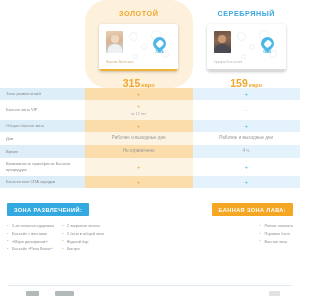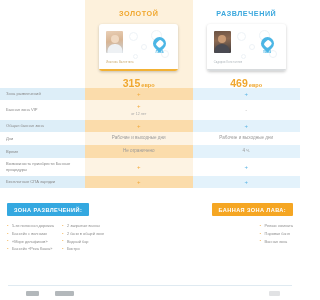--- a/index.html
+++ b/index.html
@@ -9,21 +9,21 @@
     background:#ffffff;
     color:#7a7a7a;
     overflow:hidden;
     position:relative;
   }
 
   
   .plans { display:flex; width:100%; height:88px; }
   .plan-spacer { width:85px; flex:none; }
   .plan-col { flex:1 1 0; position:relative; padding-top:9px; text-align:center; }
-  .plan-col.gold { background:#fdf1dc; }
+  .plan-col.gold { background:#fdf1dc;border-radius:22px; }
   .plan-col.silver { background:#ffffff; }
 
   .plan-title {
     font-size:7.2px;
     font-weight:bold;
     letter-spacing:.55px;
   }
   .plan-col.gold .plan-title { color:#f0a72e; }
   .plan-col.silver .plan-title { color:#3aa7dd; }
 
@@ -215,40 +215,40 @@
           <span class="logo-text">ЛАВА</span>
         </div>
       </div>
     </div>
     <div class="plan-price">
       <span>315</span><span class="cur">евро</span>
     </div>
   </div>
 
   <div class="plan-col silver">
-    <div class="plan-title">РАЗВЛЕЧЕНИЙ</div>
+    <div class="plan-title">СЕРЕБРЯНЫЙ</div>
     <div class="card-wrap">
       <div class="card silver">
         <div class="card-bubbles">
           <i style="left:30px;top:8px;width:9px;height:9px;"></i>
           <i style="left:42px;top:20px;width:6px;height:6px;"></i>
           <i style="left:52px;top:6px;width:11px;height:11px;"></i>
           <i style="left:34px;top:30px;width:5px;height:5px;"></i>
           <i style="left:62px;top:26px;width:8px;height:8px;"></i>
         </div>
         <div class="card-photo man"></div>
         <div class="card-name">Сидоров Константин</div>
         <div class="card-logo">
           <span class="logo-drop"></span>
           <span class="logo-text">ЛАВА</span>
         </div>
       </div>
     </div>
     <div class="plan-price">
-      <span>469</span><span class="cur">евро</span>
+      <span>159</span><span class="cur">евро</span>
     </div>
   </div>
 </div>
 
 <div class="table">
 
   <div class="row shaded">
     <div class="cell-label">Зона развлечений</div>
     <div class="cell-val goldcol">
       <span class="plus">+</span>

